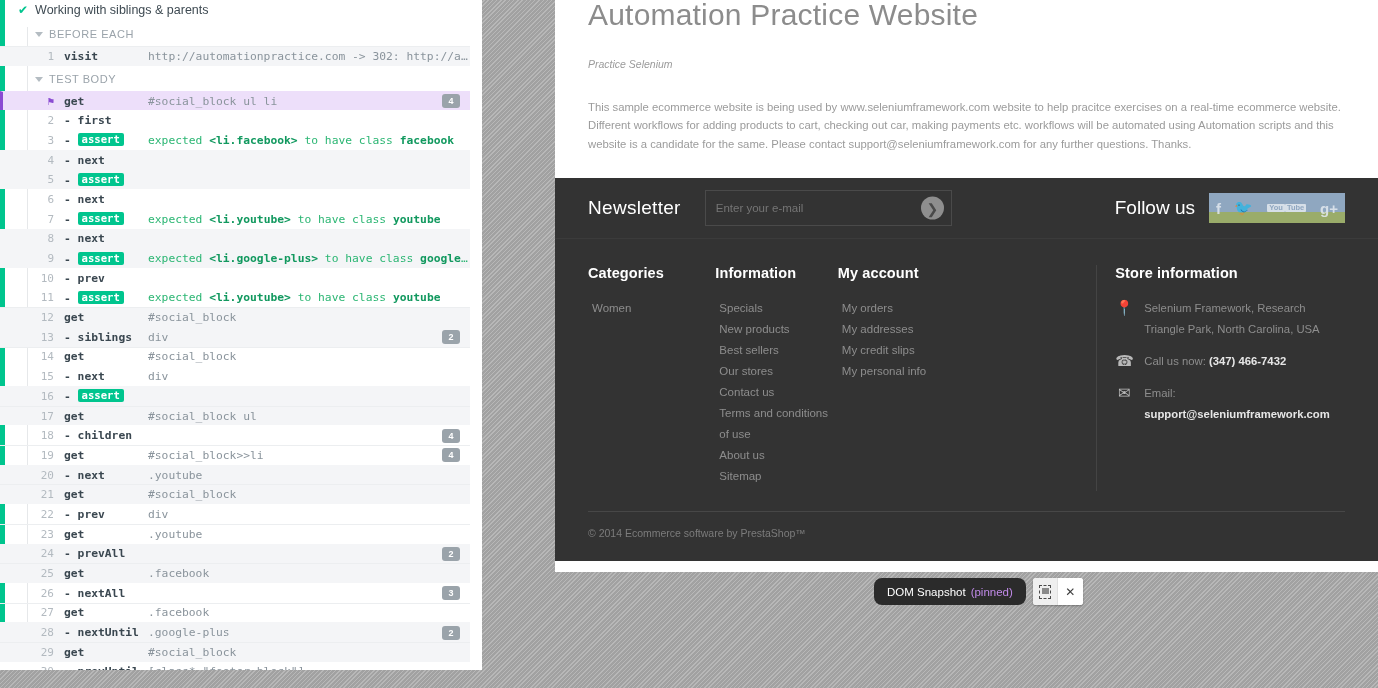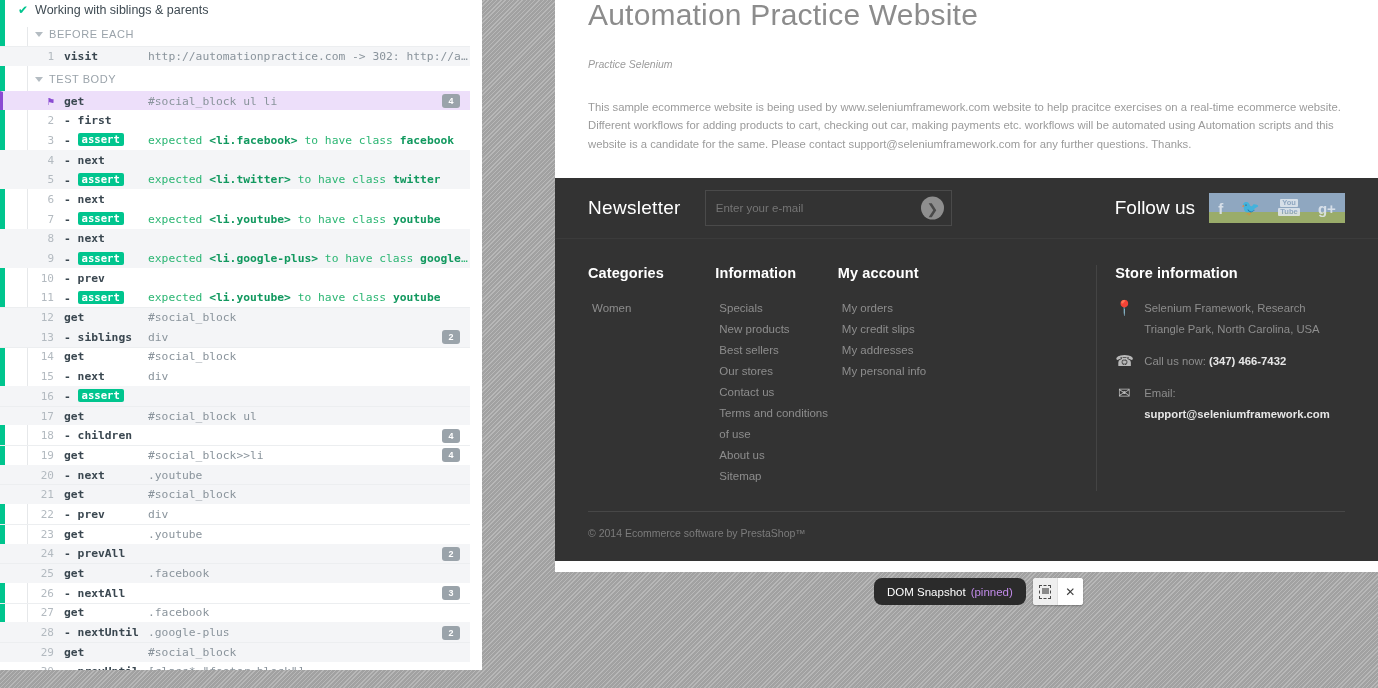--- a/index.html
+++ b/index.html
@@ -140,21 +140,21 @@
     border:0;cursor:pointer;
   }
   .follow-wrap{margin-left:auto;display:flex;align-items:center;gap:14px;}
   .follow-label{font-size:19px;color:#fff;}
   .social-strip{
     width:136px;height:30px;
     background:linear-gradient(to bottom,#8fa7c0 0%,#8fa7c0 62%,#9aac6a 62%,#9aac6a 100%);
     display:flex;align-items:center;justify-content:space-around;
   }
   .social-strip span{color:#e3e9f0;font-size:15px;font-weight:bold;opacity:.85;}
-  .yt-glyph{display:flex;flex-direction:column;align-items:center;line-height:8px;}
+  .yt-glyph{display:flex;flex-direction:row;line-height:8px;}
   .yt-glyph i{font-style:normal;font-size:7.5px;background:#e3e9f0;color:#8fa7c0;padding:0 2px;border-radius:1px;margin:0 0 1px 0;font-weight:bold;}
 
   .footer-cols{
     display:flex;padding:26px 33px 10px 33px;
   }
   .fcol{width:133px;}
   .fcol.info{width:128px;}
   .fcol.acct{width:270px;}
   .fcol.store{
     width:240px;border-left:1px solid #444;padding-left:18px;margin-left:auto;
@@ -254,21 +254,20 @@
             <span class="message assertion"><span>expected </span><b>&lt;li.facebook&gt;</b><span> to have class </span><b>facebook</b></span>
           </li>
           <li class="cmd alt">
             <span class="num">4</span>
             <span class="method child">- next</span>
             <span class="message"></span>
           </li>
           <li class="cmd alt">
             <span class="num">5</span>
             <span class="method child"><span class="dash">- </span><span class="assert-tag">assert</span></span>
-            <span class="message assertion"><span>expected </span><b>&lt;li.twitter&gt;</b><span> to have class </span><b>twitter</b></span>
           </li>
           <li class="cmd">
             <span class="num">6</span>
             <span class="method child">- next</span>
             <span class="message"></span>
           </li>
           <li class="cmd">
             <span class="num">7</span>
             <span class="method child"><span class="dash">- </span><span class="assert-tag">assert</span></span>
             <span class="message assertion"><span>expected </span><b>&lt;li.youtube&gt;</b><span> to have class </span><b>youtube</b></span>
@@ -447,22 +446,22 @@
             <li><a href="#">Contact us</a></li>
             <li><a href="#">Terms and conditions of use</a></li>
             <li><a href="#">About us</a></li>
             <li><a href="#">Sitemap</a></li>
           </ul>
       </div>
       <div class="fcol acct">
         <h3>My account</h3>
         <ul id="fcol-2">
             <li><a href="#">My orders</a></li>
+            <li><a href="#">My addresses</a></li>
             <li><a href="#">My credit slips</a></li>
-            <li><a href="#">My addresses</a></li>
             <li><a href="#">My personal info</a></li>
           </ul>
       </div>
 
       <div class="fcol store">
         <h3>Store information</h3>
 
         <div class="store-line">
           <span class="ico">📍</span>
           <span class="txt">Selenium Framework, Research Triangle Park, North Carolina, USA</span>

